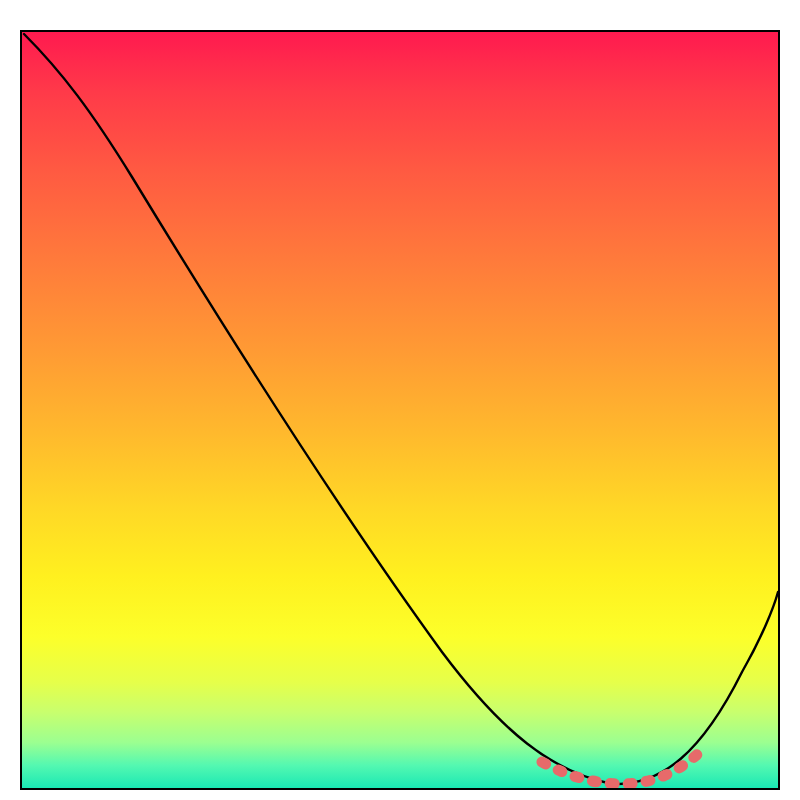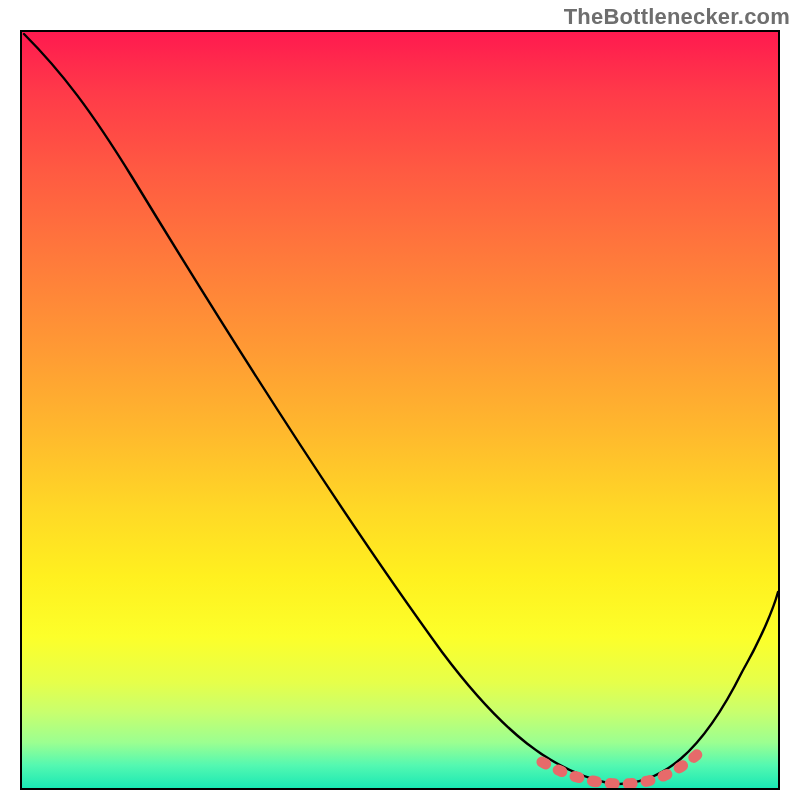--- a/index.html
+++ b/index.html
@@ -72,21 +72,20 @@
     stroke-width: 11;
     stroke-linecap: round;
     stroke-linejoin: round;
     stroke-dasharray: 4 14;
   }
 </style>
 </head>
 <body>
 
 <div class="wrap">
-  <div class="attribution">TheBottlenecker.com</div>
 
   <div class="plot">
     <svg class="curve" viewBox="0 0 756 756" preserveAspectRatio="none">
 
       <path class="curve-path" d="M 2 2
                C 40 40, 70 80, 110 145
                C 180 260, 300 455, 420 620
                C 480 700, 530 740, 590 752
                C 640 754, 680 720, 720 640
                C 740 605, 752 575, 756 560"></path>

